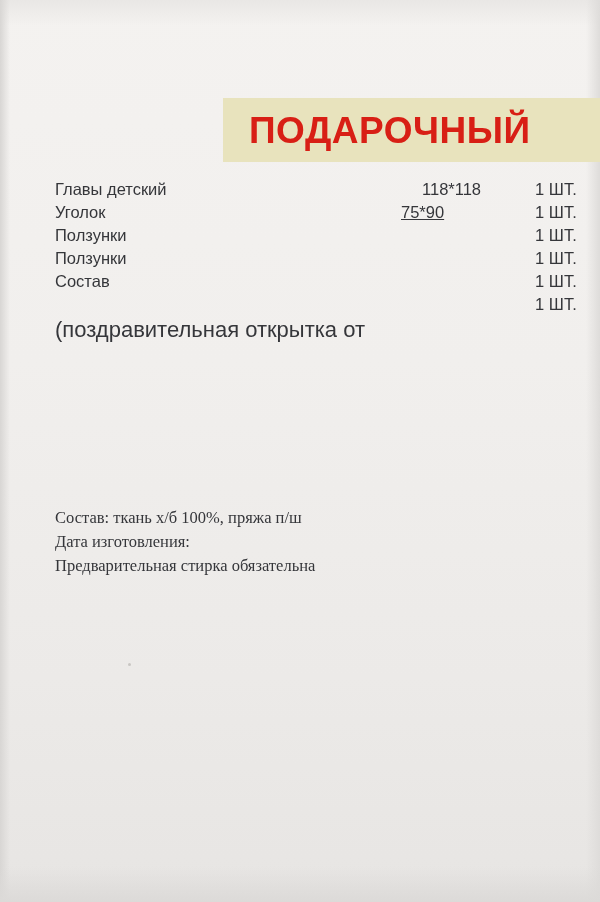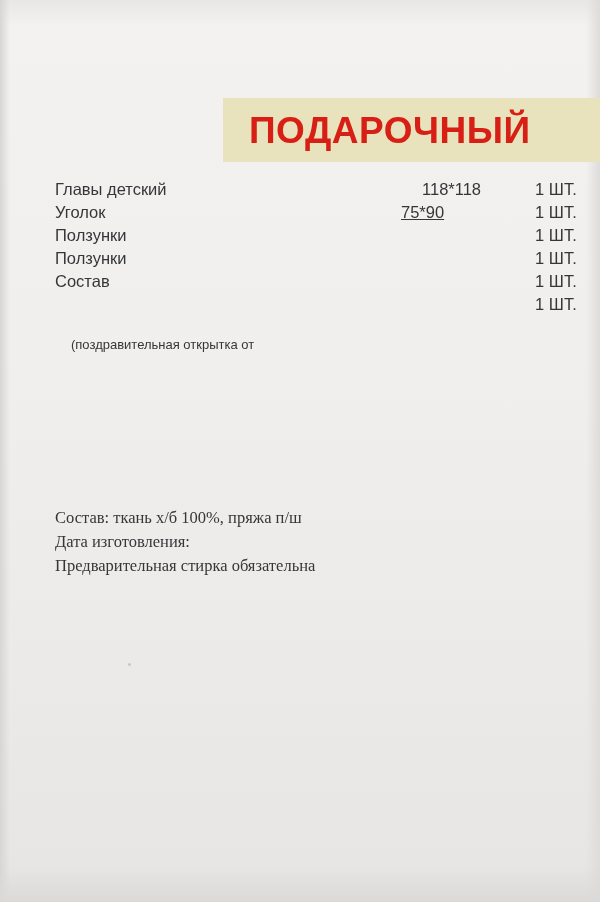--- a/index.html
+++ b/index.html
@@ -106,25 +106,24 @@
   }
   .item-qty {
     position: absolute;
     left: 480px;
     top: 0;
   }
 
   .note-lines {
     position: absolute;
     left: 55px;
-    top: 333px;
-    font-size: 13px;
+    top: 318px;
+    font-size: 22px;
     color: #35363a;
     line-height: 23px;
-    margin-left: 16px;
   }
   .note-lines div {
     white-space: nowrap;
   }
 
   .footer-lines {
     position: absolute;
     left: 55px;
     top: 506px;
     font-size: 16.5px;

